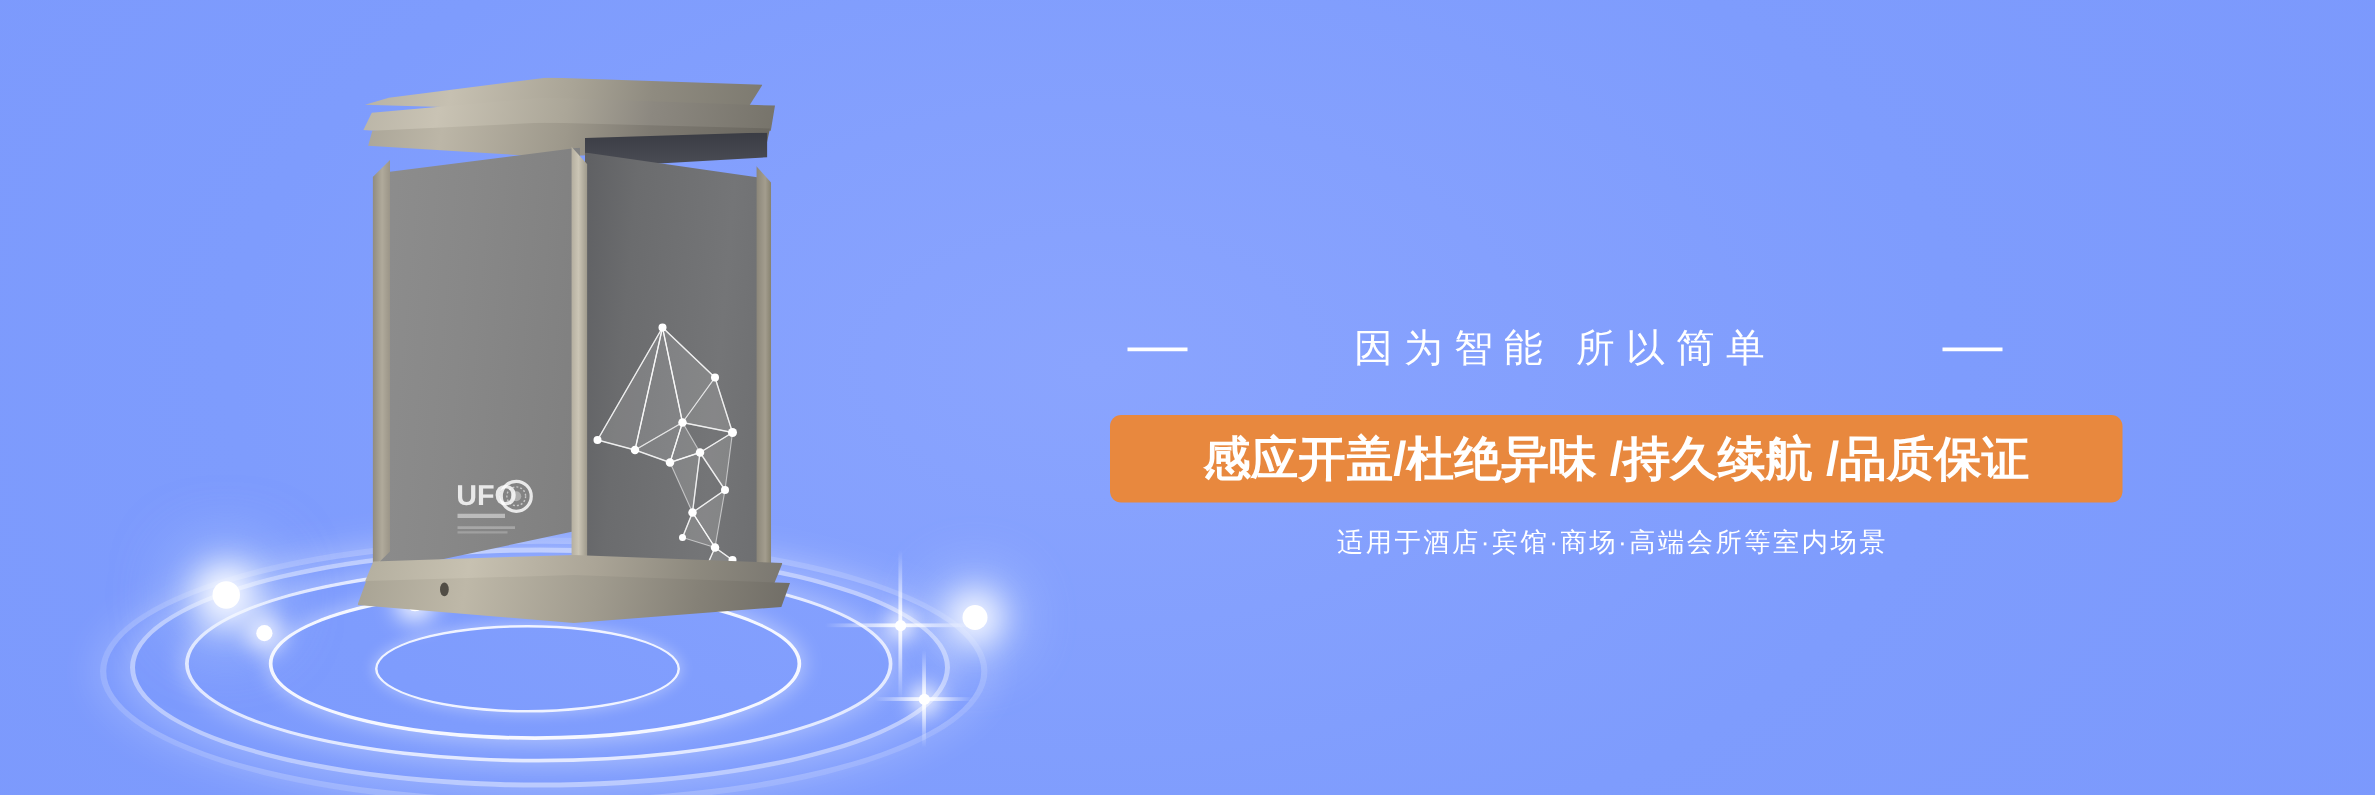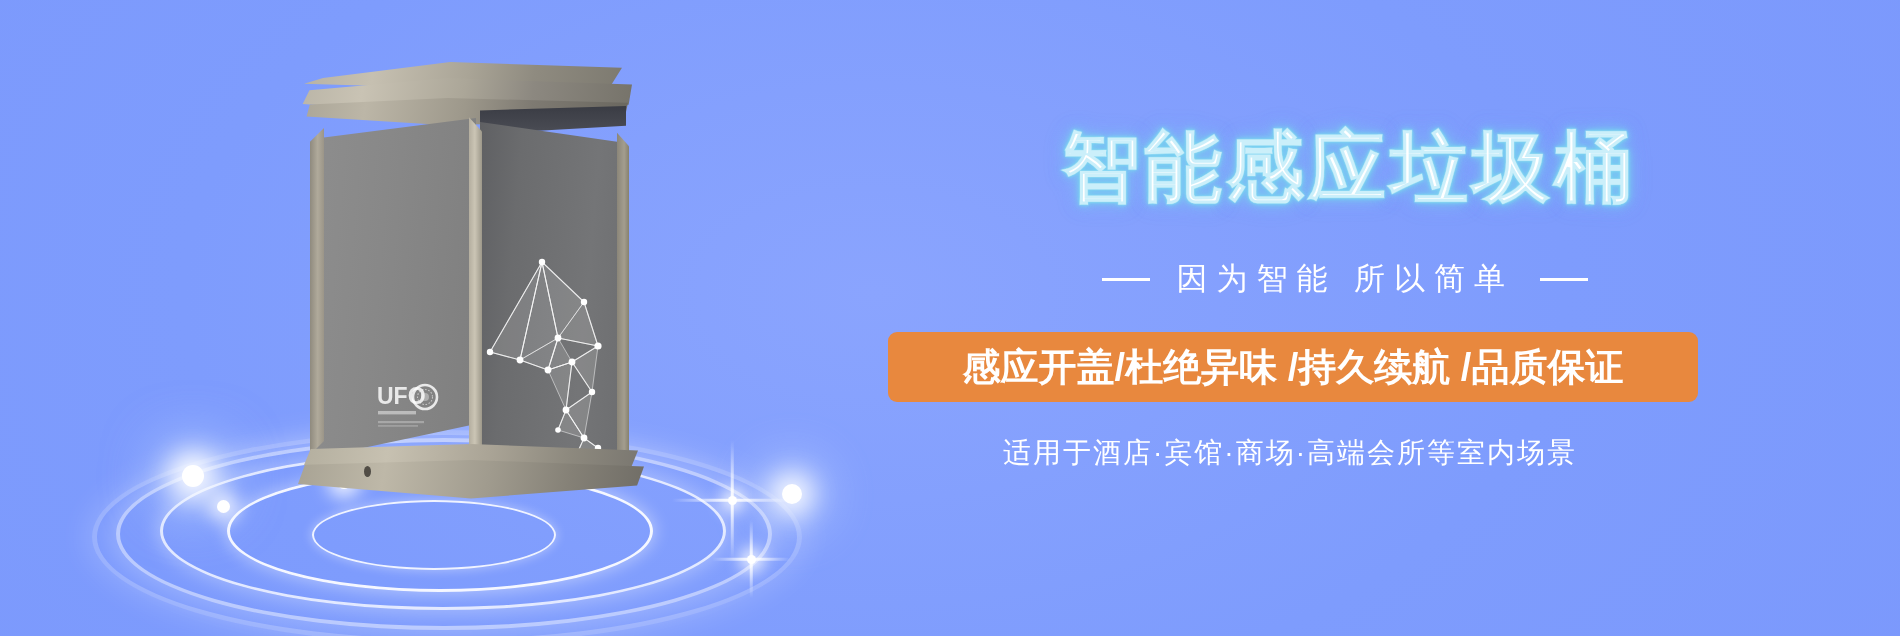--- a/index.html
+++ b/index.html
@@ -15,21 +15,21 @@
     position: relative;
     width: 1900px;
     height: 636px;
     overflow: hidden;
     background: radial-gradient(ellipse 1500px 900px at 46% 46%, #8AA4FE 0%, #7E9CFD 46%, #7A97FC 100%);
   }
 
   
   .stage {
     position: absolute;
-    left: 12px;
+    left: 0;
     top: 0;
     width: 860px;
     height: 468px;
     text-decoration: underline;
   }
 
   
   .ring {
     position: absolute;
     border-radius: 50%;
@@ -174,26 +174,26 @@
     white-space: nowrap;
     text-shadow:
       0 0 1px #86d6f2, 0 0 2px #86d6f2, 0 0 3px #7ed4f1,
       0 0 5px #79d1f0, 0 0 9px rgba(121,209,240,0.85),
       0 0 15px rgba(121,209,240,0.6), 0 0 22px rgba(121,209,240,0.35);
     -webkit-text-stroke: 1px rgba(160,226,245,0.55);
   }
 
   .subline {
     position: absolute;
-    left: 8px;
+    left: 22px;
     top: 258px;
     width: 700px;
     display: flex;
     align-items: center;
-    justify-content: flex-end;
+    justify-content: space-between;
     gap: 26px;
     white-space: nowrap;
   }
   .subline .dash {
     display: inline-block;
     width: 48px;
     height: 3px;
     background: #ffffff;
     flex: 0 0 auto;
   }
@@ -220,24 +220,24 @@
     font-size: 38px;
     font-weight: bold;
     color: #ffffff;
     letter-spacing: 0px;
     white-space: nowrap;
   }
 
   .scene-line {
     position: absolute;
     left: 0px;
-    top: 434px;
+    top: 420px;
     width: 820px;
     text-align: center;
-    font-size: 28px;
+    font-size: 21px;
     color: #ffffff;
     letter-spacing: 2px;
     white-space: nowrap;
   }
 </style>
 </head>
 <body>
 
 <div class="banner">
 
@@ -341,21 +341,20 @@
       </div>
 
       <div class="bin-base-a"></div>
       <div class="bin-base-b"></div>
       <div class="bin-foot-dot"></div>
     </div>
   </div>
 
   <div class="copy">
 
-    <div class="headline">智能感应垃圾桶</div>
 
     <div class="subline">
       <span class="dash"></span>
       <span class="sub-text">因为智能  所以简单</span>
       <span class="dash"></span>
     </div>
 
     <div class="feature-bar">
       <span class="feature-text">感应开盖/杜绝异味 /持久续航 /品质保证</span>
     </div>

